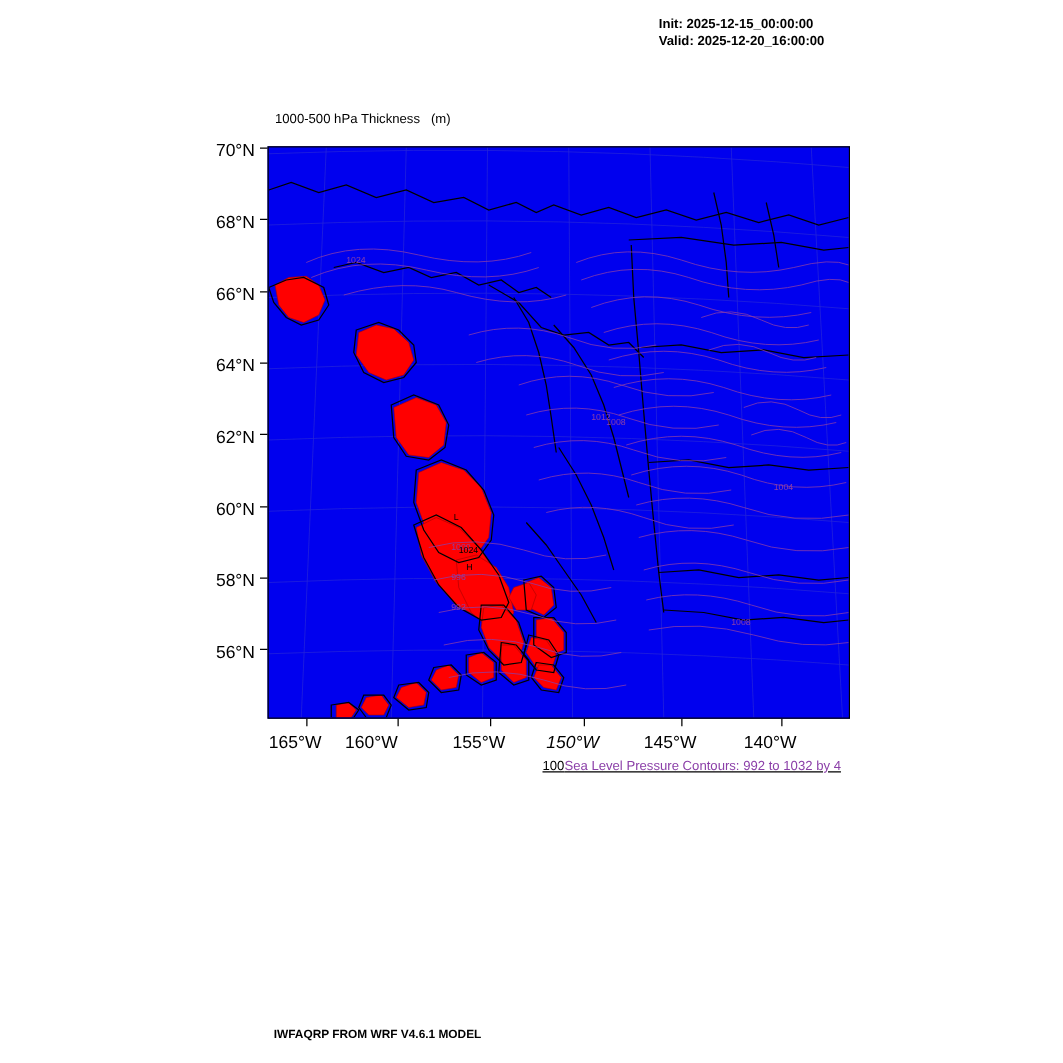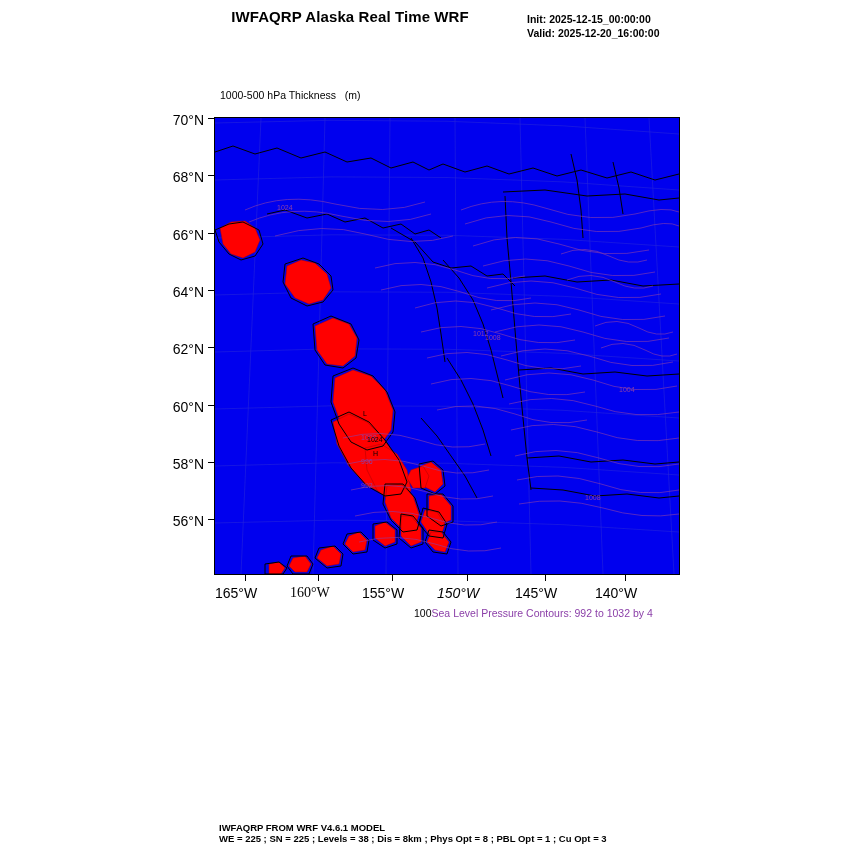--- a/index.html
+++ b/index.html
@@ -75,23 +75,24 @@
   .ylabel { text-align: right; }
   .xlabel { text-align: left; }
   .tick {
     position: absolute;
     background: #000;
   }
 
   
   #contour-note {
     position: absolute;
-    left: 414px; top: 607px;
+    left: 434px; top: 607px;
     font-size: 10.5px;
     white-space: nowrap;
+    text-decoration: underline;
   }
   #contour-note .black { color: #000; }
   #contour-note .purple { color: #8b3fa8; }
 
   #footer1 {
     position: absolute;
     left: 219px; top: 822px;
     font-size: 9.5px;
     font-weight: bold;
   }
@@ -100,21 +101,20 @@
     left: 219px; top: 833px;
     font-size: 9.5px;
     font-weight: bold;
   }
 </style>
 </head>
 <body>
 
 <div class="page">
 
-  <div id="title">IWFAQRP Alaska Real Time WRF</div>
   <div id="init-line">Init: 2025-12-15_00:00:00</div>
   <div id="valid-line">Valid: 2025-12-20_16:00:00</div>
 
   <div id="field-legend">
     <div>1000-500 hPa Thickness   (m)</div>
     <div>1000-500 hPa Thickness   (m)</div>
     <div>Sea Level Pressure   (hPa)</div>
   </div>
 
   <div id="plot-frame">
@@ -277,35 +277,34 @@
 
     <div class="tick" style="left:208px; top:519px; width:6px; height:1px;"></div>
     <div class="tick-label ylabel" style="left:150px; top:513px; width:54px;">56°N</div>
   </div>
 
   <div>
     <div class="tick" style="left:245px; top:575px; width:1px; height:6px;"></div>
     <div class="tick-label xlabel" style="left:215px; top:585px; width:60px;">165°W</div>
 
     <div class="tick" style="left:318px; top:575px; width:1px; height:6px;"></div>
-    <div class="tick-label xlabel" style="left:290px; top:585px; width:60px;font-family:Liberation Serif, serif;">160°W</div>
+    <div class="tick-label xlabel" style="left:276px; top:585px; width:60px;">160°W</div>
 
     <div class="tick" style="left:392px; top:575px; width:1px; height:6px;"></div>
     <div class="tick-label xlabel" style="left:362px; top:585px; width:60px;">155°W</div>
 
     <div class="tick" style="left:467px; top:575px; width:1px; height:6px;"></div>
     <div class="tick-label xlabel" style="left:437px; top:585px; width:60px;font-style:italic;">150°W</div>
 
     <div class="tick" style="left:545px; top:575px; width:1px; height:6px;"></div>
     <div class="tick-label xlabel" style="left:515px; top:585px; width:60px;">145°W</div>
 
     <div class="tick" style="left:625px; top:575px; width:1px; height:6px;"></div>
     <div class="tick-label xlabel" style="left:595px; top:585px; width:60px;">140°W</div>
   </div>
 
   <div id="contour-note">
     <span class="black">100</span><span class="purple">Sea Level Pressure Contours: 992 to 1032 by 4</span>
   </div>
 
   <div id="footer1">IWFAQRP FROM WRF V4.6.1 MODEL</div>
-  <div id="footer2">WE = 225 ; SN = 225 ; Levels = 38 ; Dis = 8km ; Phys Opt = 8 ; PBL Opt = 1 ; Cu Opt = 3</div>
 
 </div>
 
 </body></html>

